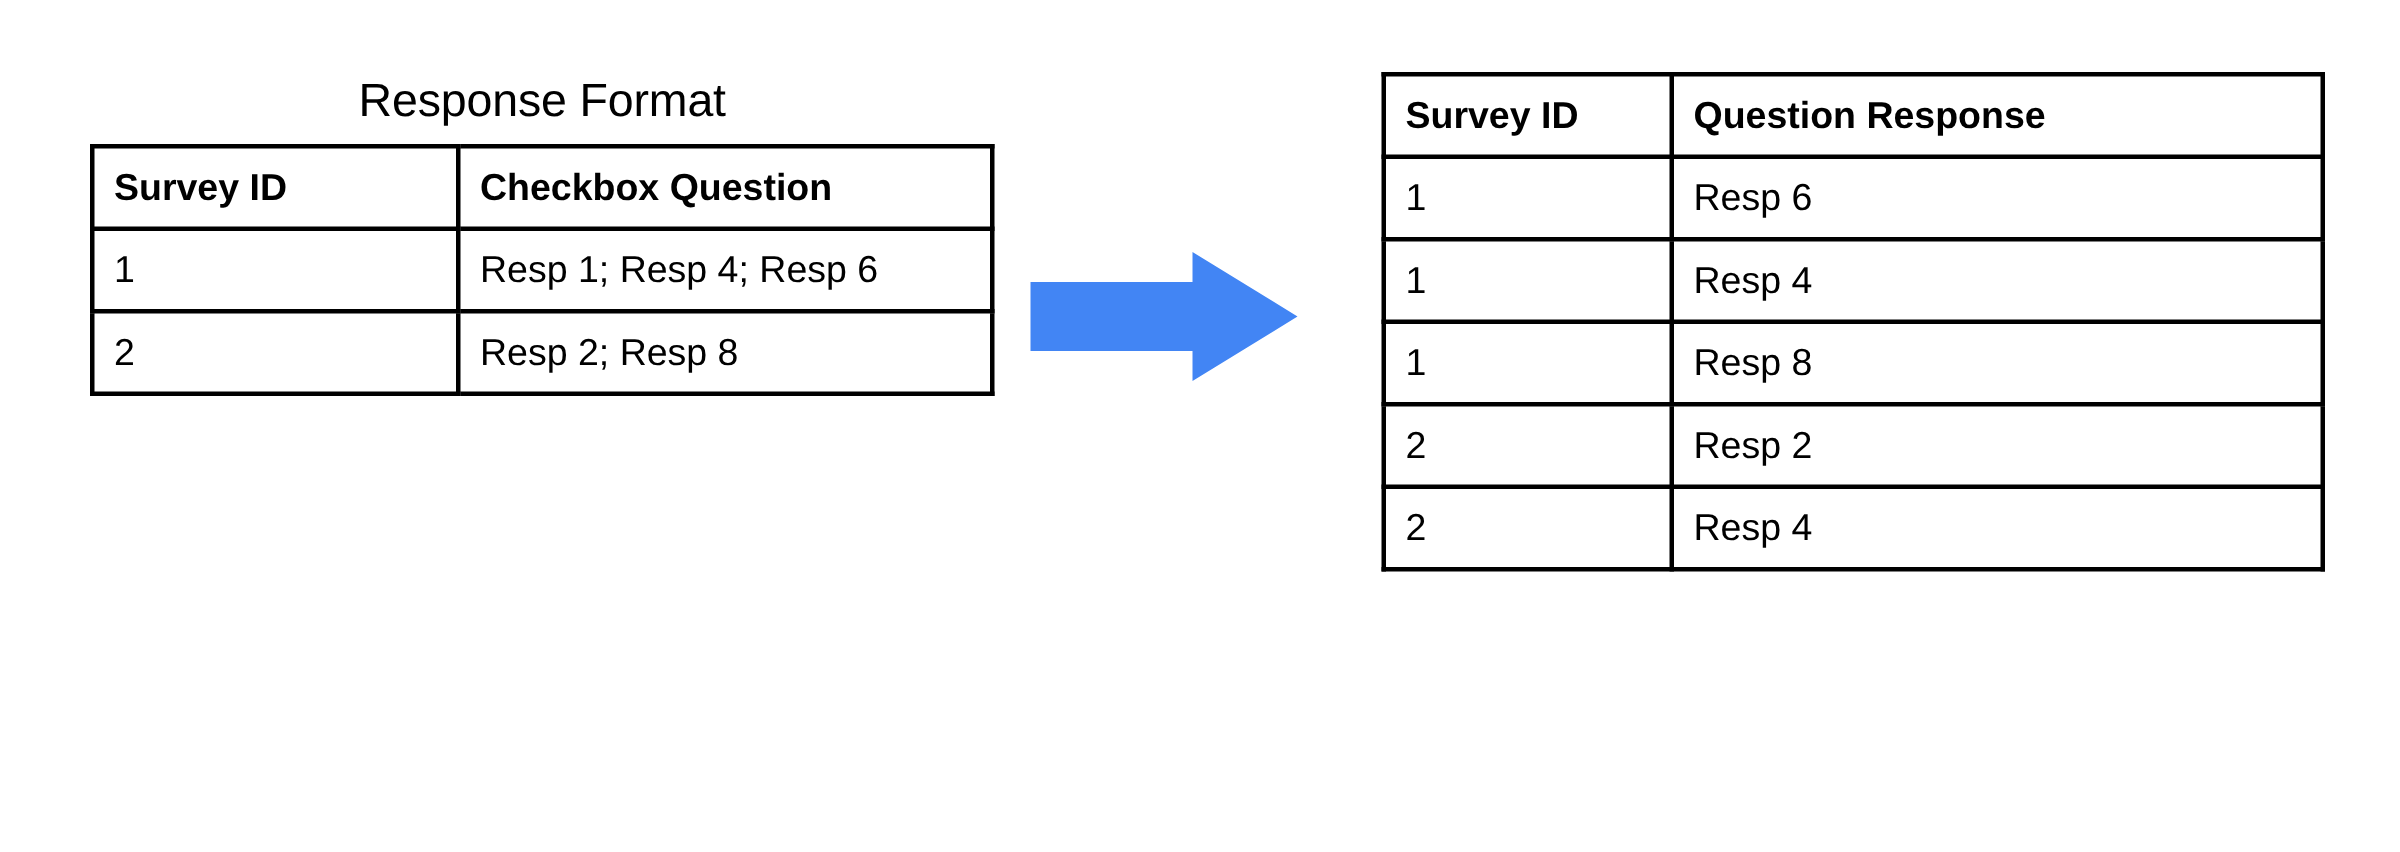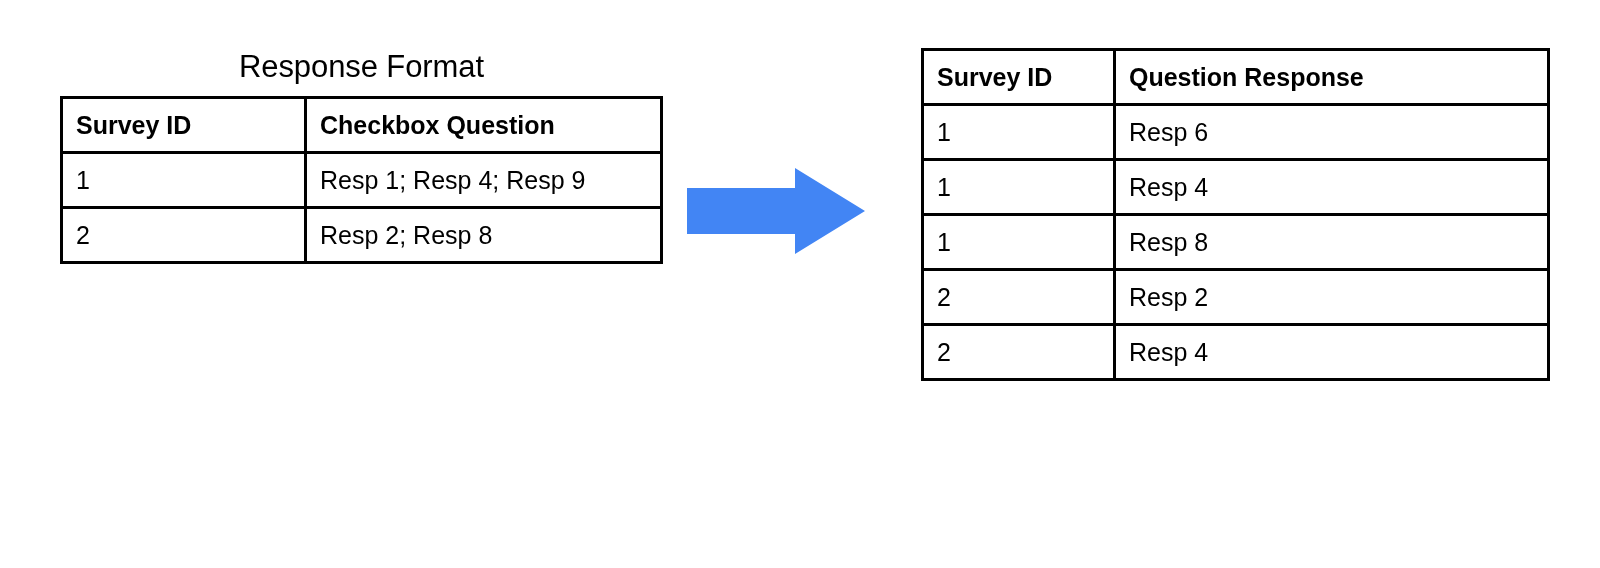--- a/index.html
+++ b/index.html
@@ -104,21 +104,21 @@
       </colgroup>
       <thead>
         <tr>
           <th>Survey ID</th>
           <th>Checkbox Question</th>
         </tr>
       </thead>
       <tbody>
         <tr>
           <td>1</td>
-          <td>Resp 1; Resp 4; Resp 9</td>
+          <td>Resp 1; Resp 4; Resp 6</td>
         </tr>
         <tr>
           <td>2</td>
           <td>Resp 2; Resp 8</td>
         </tr>
       </tbody>
     </table>
   </section>
 
   <div id="transform-arrow">

